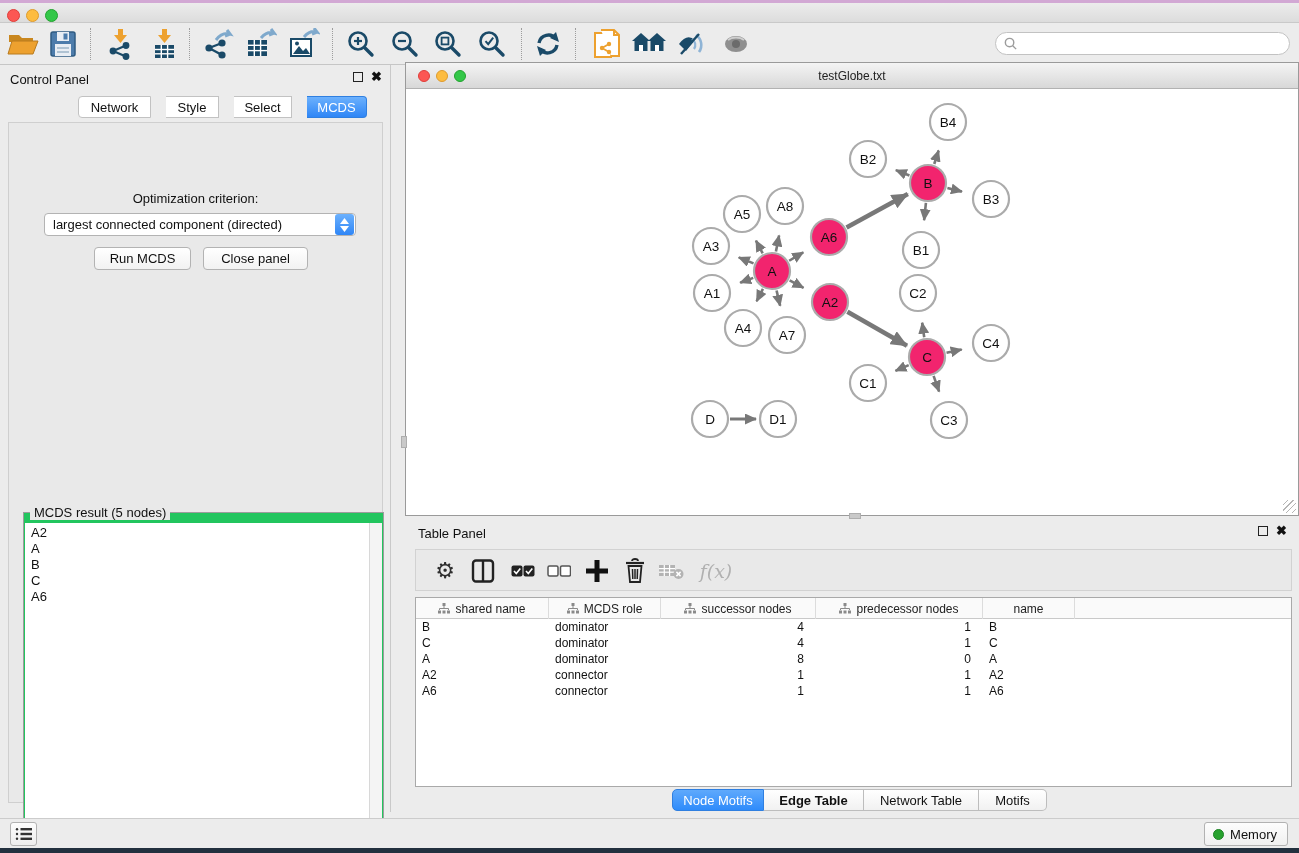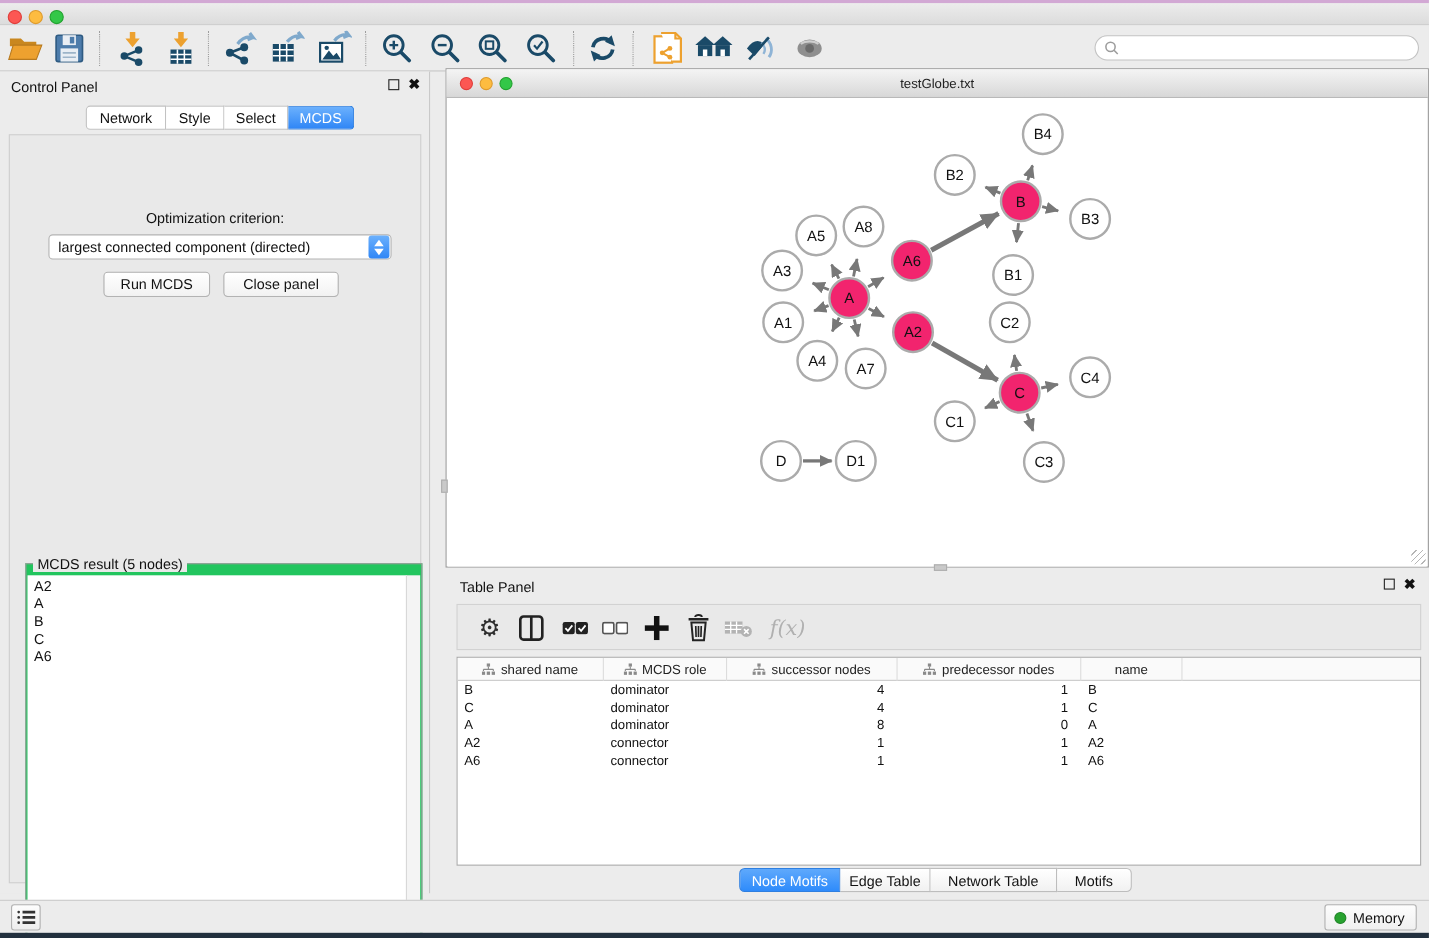--- a/index.html
+++ b/index.html
@@ -26,21 +26,21 @@
   .searchbox { position:absolute; left:995px; top:9px; width:295px; height:23px; background:#fff;
                border:1px solid #c2c2c2; border-radius:12px; display:flex; align-items:center; padding-left:7px; }
   .searchbox input { border:none; outline:none; flex:1; font-size:12px; background:transparent; margin-left:4px; }
 
   
   .control-panel { position:absolute; left:0; top:65px; width:391px; height:747px; background:#ececec; border-right:1px solid #c9c9c9; }
   .panel-title { position:absolute; left:10px; top:7px; font-size:13px; color:#111; }
   .panel-btns { position:absolute; right:8px; top:7px; display:flex; gap:8px; align-items:center; }
   .float-glyph { width:10px; height:10px; border:1.5px solid #222; display:inline-block; }
   .close-glyph { font-size:13px; font-weight:bold; color:#111; line-height:10px; }
-  .cp-tabs { position:absolute; left:78px; top:31px; height:22px; display:flex; }
+  .cp-tabs { position:absolute; left:78px; top:31px; height:22px; display:flex;gap:15px; }
   .cp-tab { height:22px; border:1px solid #c2c2c2; border-left:none; background:#fff; color:#111;
             font-size:13px; display:flex; align-items:center; justify-content:center; }
   .cp-tab:first-child { border-left:1px solid #c2c2c2; border-radius:4px 0 0 4px; }
   .cp-tab:last-child { border-radius:0 4px 4px 0; }
   .cp-tab.selected { background:linear-gradient(#6cb1fd,#2f86f6); border-color:#2f7fe0; color:#fff; }
   .cp-body { position:absolute; left:8px; top:57px; width:375px; height:681px; background:#e9e9e9; border:1px solid #cfcfcf; }
   .opt-label { position:absolute; left:0; top:68px; width:100%; text-align:center; font-size:13px; color:#111; }
   .dropdown { position:absolute; left:35px; top:90px; width:312px; height:23px; background:#fff; border:1px solid #b3b3b3;
               border-radius:4px; display:flex; align-items:center; }
   .dropdown .dd-text { flex:1; font-size:13px; padding-left:8px; color:#111; white-space:nowrap; overflow:hidden; }
@@ -588,21 +588,21 @@
             <div class="td" style="width: 112px; text-align: left;">connector</div>
             <div class="td" style="width: 155px; text-align: right; padding-right: 12px;">1</div>
             <div class="td" style="width: 167px; text-align: right; padding-right: 12px;">1</div>
             <div class="td" style="width: 92px; text-align: left;">A6</div>
           </div>
         </div>
     </div>
 
     <div class="tp-tabs" id="tp-tabs">
         <div class="tp-tab selected" style="width: 92px;">Node Motifs</div>
-        <div class="tp-tab" style="width: 82px;">Edge Table</div>
+        <div class="tp-tab" style="width: 100px; font-weight: bold;">Edge Table</div>
         <div class="tp-tab" style="width: 115px;">Network Table</div>
         <div class="tp-tab" style="width: 68px;">Motifs</div>
       </div>
   </div>
 
   <div class="statusbar">
     <div class="status-left-btn">
       <svg width="18" height="14" viewBox="0 0 18 14">
         <circle cx="2" cy="2.2" r="1.2" fill="#333"></circle>
           <line x1="5.5" y1="2.2" x2="17" y2="2.2" stroke="#333" stroke-width="2.4"></line>

